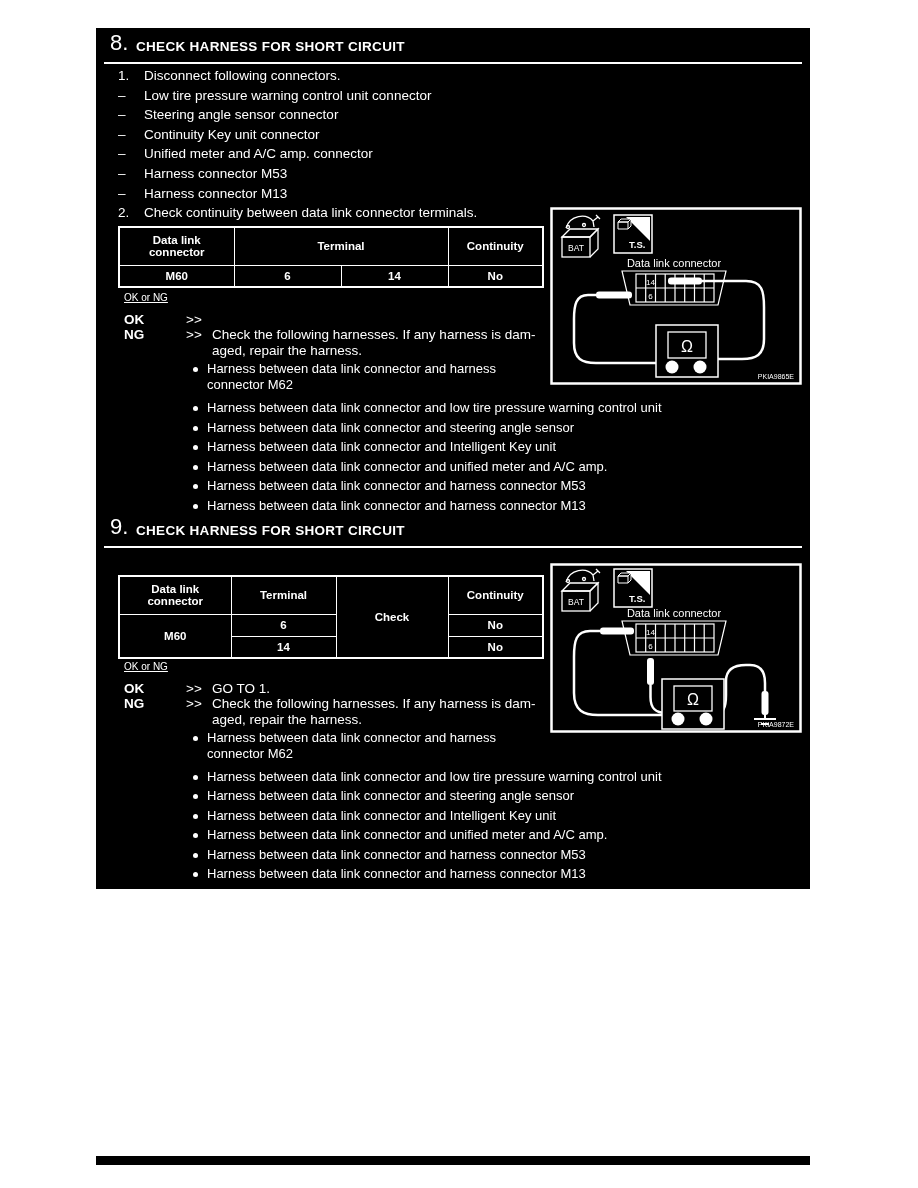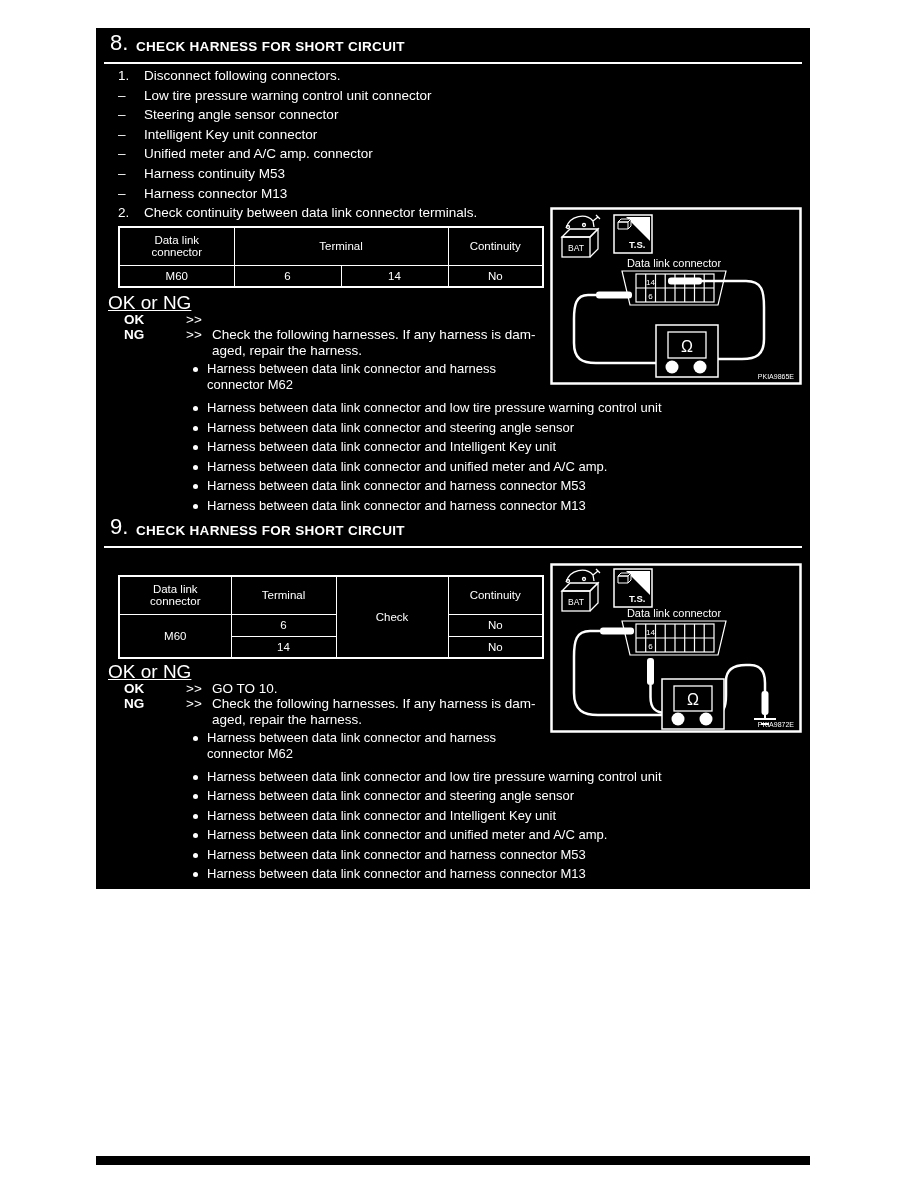--- a/index.html
+++ b/index.html
@@ -7,32 +7,32 @@
         font-family:"Liberation Sans",sans-serif;}
   .block{position:absolute;left:96px;top:28px;width:714px;height:861px;background:#000;color:#fff;}
   .abs{position:absolute;}
   .sec-num{font-size:22px;line-height:22px;}
   .sec-title{font-size:13.5px;font-weight:bold;letter-spacing:.3px;}
   .rule{position:absolute;left:8px;width:698px;height:2px;background:#fff;}
   .step{position:absolute;left:0;font-size:13.5px;line-height:16px;}
   .step .marker{position:absolute;left:22px;width:24px;}
   .step .stext{position:absolute;left:48px;width:640px;}
   .body-text{font-size:13.5px;line-height:15.5px;}
-  .okng{font-size:19px;text-decoration:underline;}
+  .okng{font-size:10px;text-decoration:underline;margin-left:16px;}
   .resp{position:absolute;left:28px;display:flex;font-size:13.5px;line-height:15.5px;}
   .resp .rlabel{width:62px;flex:none;font-weight:bold;}
   .resp .rarrow{width:26px;flex:none;}
   .resp .rtext{width:340px;}
   .bullet{position:absolute;left:97px;display:flex;}
   .bullet .dot{width:5px;height:5px;border-radius:50%;background:#fff;margin:6px 9px 0 0;flex:none;}
   .bullet .btext{font-size:13px;line-height:15.5px;width:620px;}
   .bullet.narrow .btext{width:345px;}
   .dtable{position:absolute;border-collapse:collapse;background:#000;color:#fff;
           font-size:11.5px;text-align:center;border:2.5px solid #fff;}
-  .dtable th,.dtable td{border:1.5px solid #fff;font-weight:normal;padding:0 2px;white-space:pre-line;}
+  .dtable th,.dtable td{border:1.5px solid #fff;font-weight:bold;padding:0 2px;white-space:pre-line;}
   .dtable .hrow{height:38px;}
   .dtable .drow{height:22px;}
   .diagram{position:absolute;width:252px;}
   .footer-bar{position:absolute;left:96px;top:1156px;width:714px;height:9px;background:#000;}
 </style>
 </head>
 <body>
 
 <div class="page">
   <div class="block">
@@ -48,29 +48,29 @@
     <div class="step" style="top:60px;">
         <span class="marker">–</span>
         <span class="stext">Low tire pressure warning control unit connector</span>
       </div>
     <div class="step" style="top:79px;">
         <span class="marker">–</span>
         <span class="stext">Steering angle sensor connector</span>
       </div>
     <div class="step" style="top:99px;">
         <span class="marker">–</span>
-        <span class="stext">Intelligent Key unit connector</span>
+        <span class="stext">Continuity Key unit connector</span>
       </div>
     <div class="step" style="top:118px;">
         <span class="marker">–</span>
         <span class="stext">Unified meter and A/C amp. connector</span>
       </div>
     <div class="step" style="top:138px;">
         <span class="marker">–</span>
-        <span class="stext">Harness continuity M53</span>
+        <span class="stext">Harness connector M53</span>
       </div>
     <div class="step" style="top:158px;">
         <span class="marker">–</span>
         <span class="stext">Harness connector M13</span>
       </div>
     <div class="step" style="top:177px;">
         <span class="marker">2.</span>
         <span class="stext">Check continuity between data link connector terminals.</span>
       </div>
 
@@ -218,21 +218,21 @@
         <td>No</td>
       </tr>
     </tbody>
       </table>
 
     <span class="abs okng" style="left:12px;top:633px;">OK or NG</span>
 
     <div class="resp" style="top:653px;">
       <span class="rlabel">OK</span>
       <span class="rarrow">&gt;&gt;</span>
-      <span class="rtext">GO TO 10.</span>
+      <span class="rtext">GO TO 1.</span>
     </div>
     <div class="resp" style="top:668px;">
       <span class="rlabel">NG</span>
       <span class="rarrow">&gt;&gt;</span>
       <span class="rtext"><span>Check the following harnesses. If any harness is dam-</span><br><span>aged, repair the harness.</span></span>
     </div>
 
     <div class="bullet narrow" style="top:702px;">
         <span class="dot"></span>
         <span class="btext"><span>Harness between data link connector and harness</span><br><span>connector M62</span></span>

